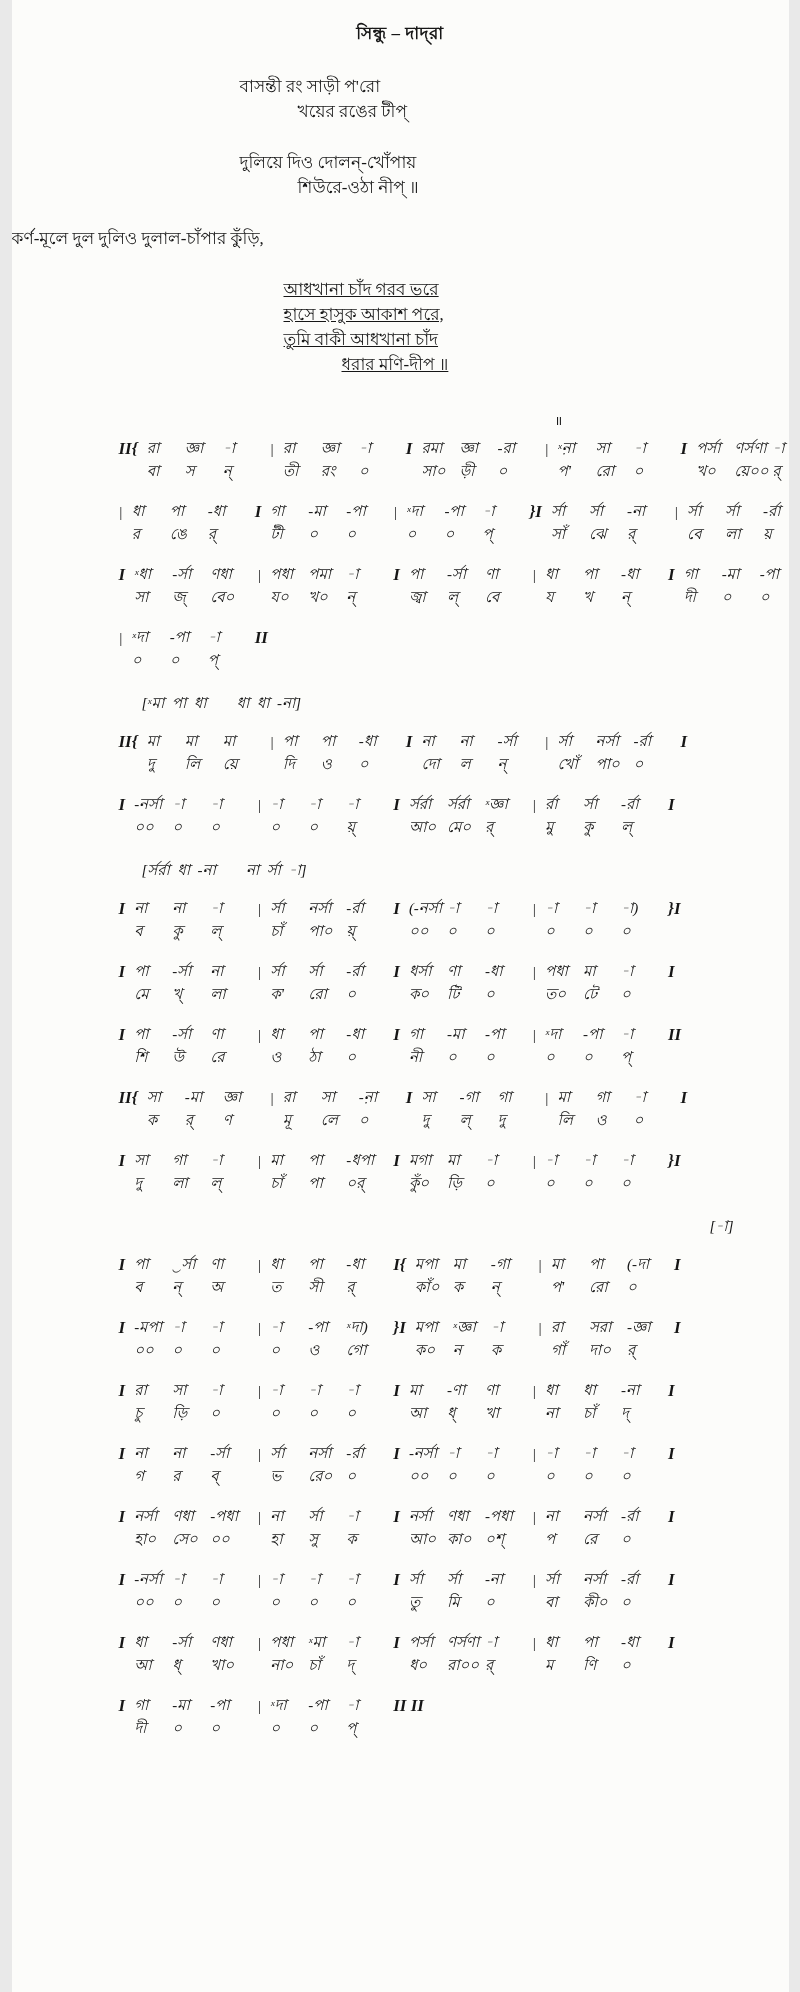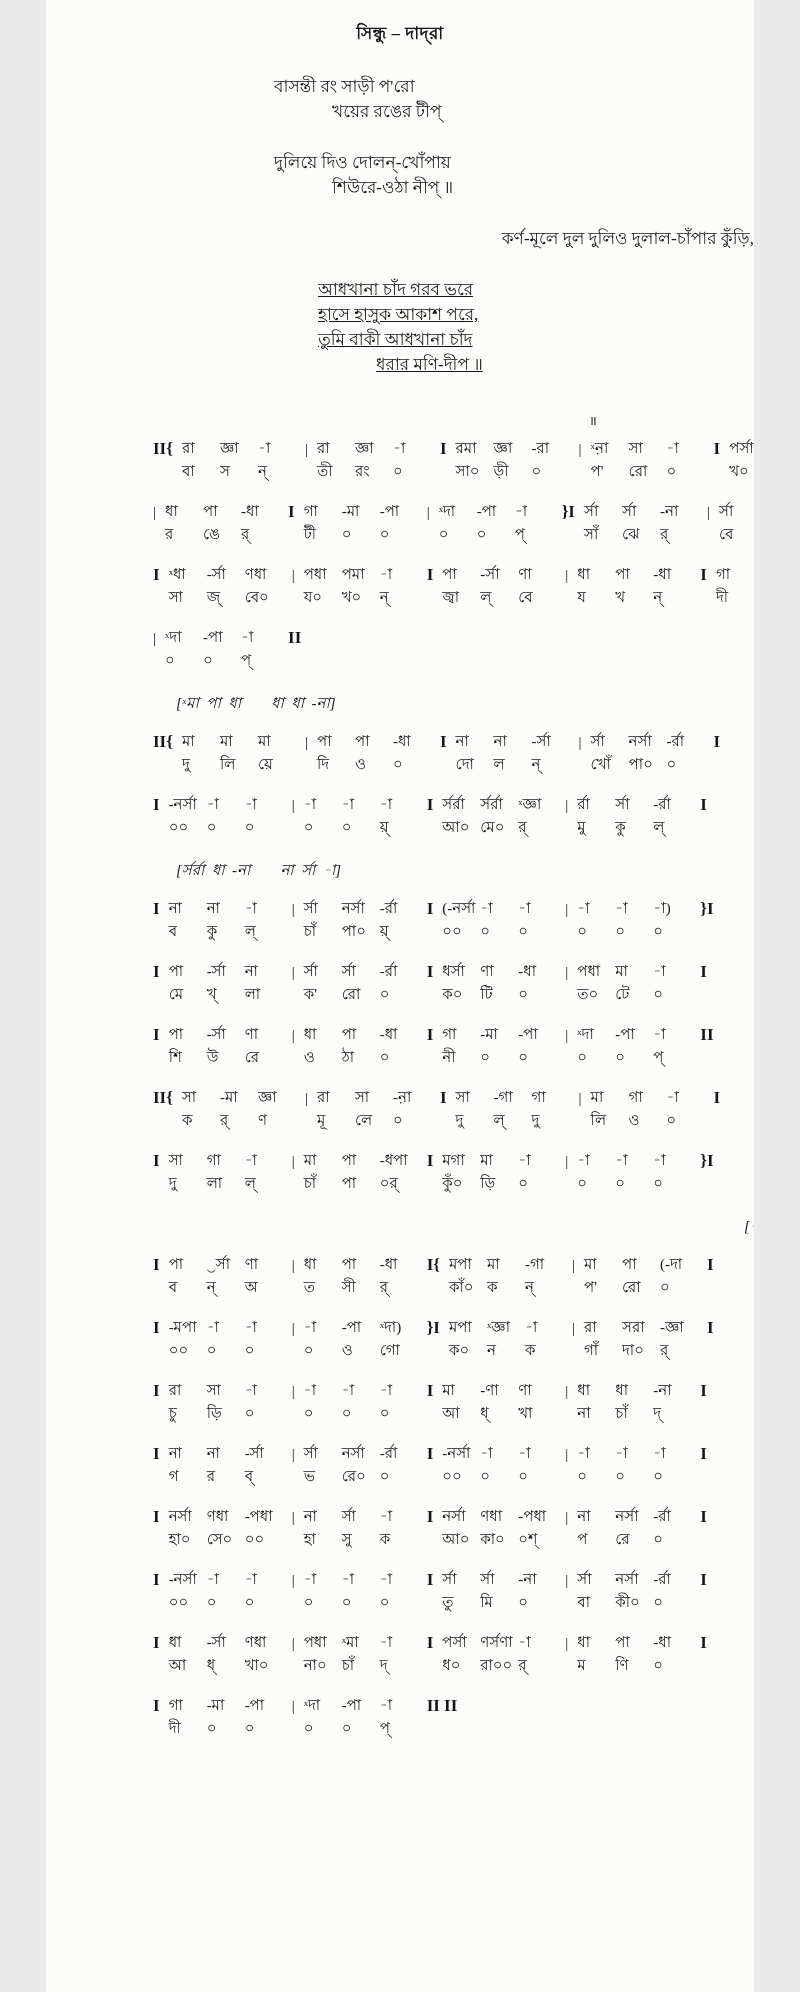--- a/index.html
+++ b/index.html
@@ -1,49 +1,50 @@
 <!DOCTYPE html>
 <html><head>
 <meta charset="utf-8">
 <style>
   html,body{margin:0;padding:0;background:#e9e9e9;}
   .page{
     position:relative;
-    width:708px;height:1992px;
+    width:777px;height:1992px;
     margin:0 auto;
     background:#fcfcfa;
     color:#161616;
     overflow:hidden;
     font-family:"Liberation Serif","DejaVu Serif",serif;
   }
   .title{
     margin:0;
     padding-top:20px;
     text-align:center;
     font-size:17px;
     font-weight:700;
     letter-spacing:.5px;
   }
   .stanzas{padding-top:26px;}
   .stanza{margin-bottom:26px;font-size:17px;line-height:25px;}
-  .al-l{text-align:right;}
+  .al-l{}
   .al-m{margin-left:228px;}
   .al-r{margin-left:272px;text-decoration:underline;}
   .s-line{white-space:pre;}
   .s-line.ind{padding-left:58px;}
   .mark{
     margin:34px 0 10px 543px;
     font-size:13px;
   }
   .notation{margin-left:98px;padding-bottom:30px;}
   .n-line{
     display:flex;
     flex-wrap:nowrap;
     align-items:flex-start;
     margin-bottom:21px;
+    font-style:italic;
   }
   .sep{
     font-family:"Liberation Serif","DejaVu Serif",serif;
     font-weight:700;
     font-size:17px;
     line-height:20px;
     margin:0 9px;
     flex:0 0 auto;
   }
   .sep.thin{font-weight:400;font-size:15px;}

